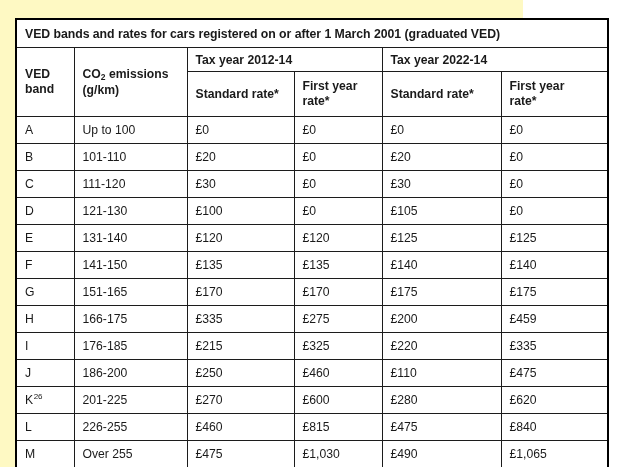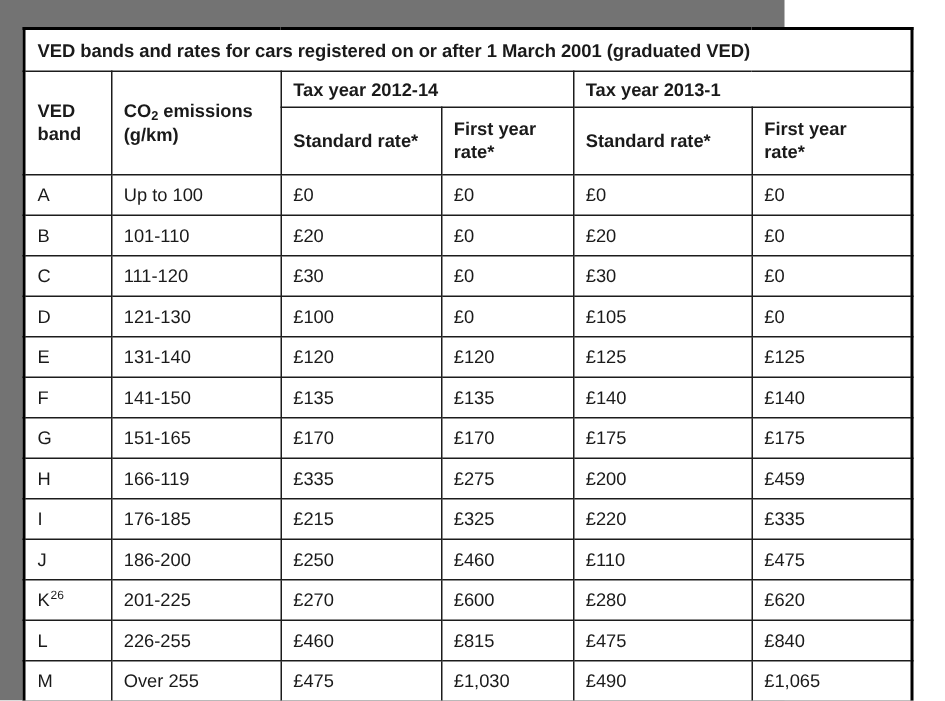--- a/index.html
+++ b/index.html
@@ -12,21 +12,21 @@
     background: #ffffff;
     font-family: "Liberation Sans", sans-serif;
     color: #1a1a1a;
     overflow: hidden;
   }
 
   #page-root {
     position: relative;
     width: 523px;
     height: 467px;
-    background: #737373;
+    background: #fef9c3;
   }
 
   .table-wrap {
     position: absolute;
     left: 15px;
     top: 18px;
     width: 592px;
   }
 
   table.ved-table {
@@ -138,21 +138,21 @@
         <tr>
           <td class="hdr-stub" rowspan="2">
             <span>VED</span><br>
             <span>band</span>
           </td>
           <td class="hdr-stub" rowspan="2">
             <span class="nowrap"><span>CO</span><sub>2</sub><span> emissions</span></span><br>
             <span>(g/km)</span>
           </td>
           <td class="hdr-taxyear" colspan="2">Tax year 2012-14</td>
-          <td class="hdr-taxyear" colspan="2">Tax year 2013-1</td>
+          <td class="hdr-taxyear" colspan="2">Tax year 2022-14</td>
         </tr>
 
         <tr>
           <td class="hdr-rate">Standard rate*</td>
           <td class="hdr-rate">
             <span>First year</span><br>
             <span>rate*</span>
           </td>
           <td class="hdr-rate">Standard rate*</td>
           <td class="hdr-rate">
@@ -212,21 +212,21 @@
           <tr>
             <td class="body-cell"><span>G</span></td>
             <td class="body-cell">151-165</td>
             <td class="body-cell">£170</td>
             <td class="body-cell">£170</td>
             <td class="body-cell">£175</td>
             <td class="body-cell">£175</td>
           </tr>
           <tr>
             <td class="body-cell"><span>H</span></td>
-            <td class="body-cell">166-119</td>
+            <td class="body-cell">166-175</td>
             <td class="body-cell">£335</td>
             <td class="body-cell">£275</td>
             <td class="body-cell">£200</td>
             <td class="body-cell">£459</td>
           </tr>
           <tr>
             <td class="body-cell"><span>I</span></td>
             <td class="body-cell">176-185</td>
             <td class="body-cell">£215</td>
             <td class="body-cell">£325</td>

